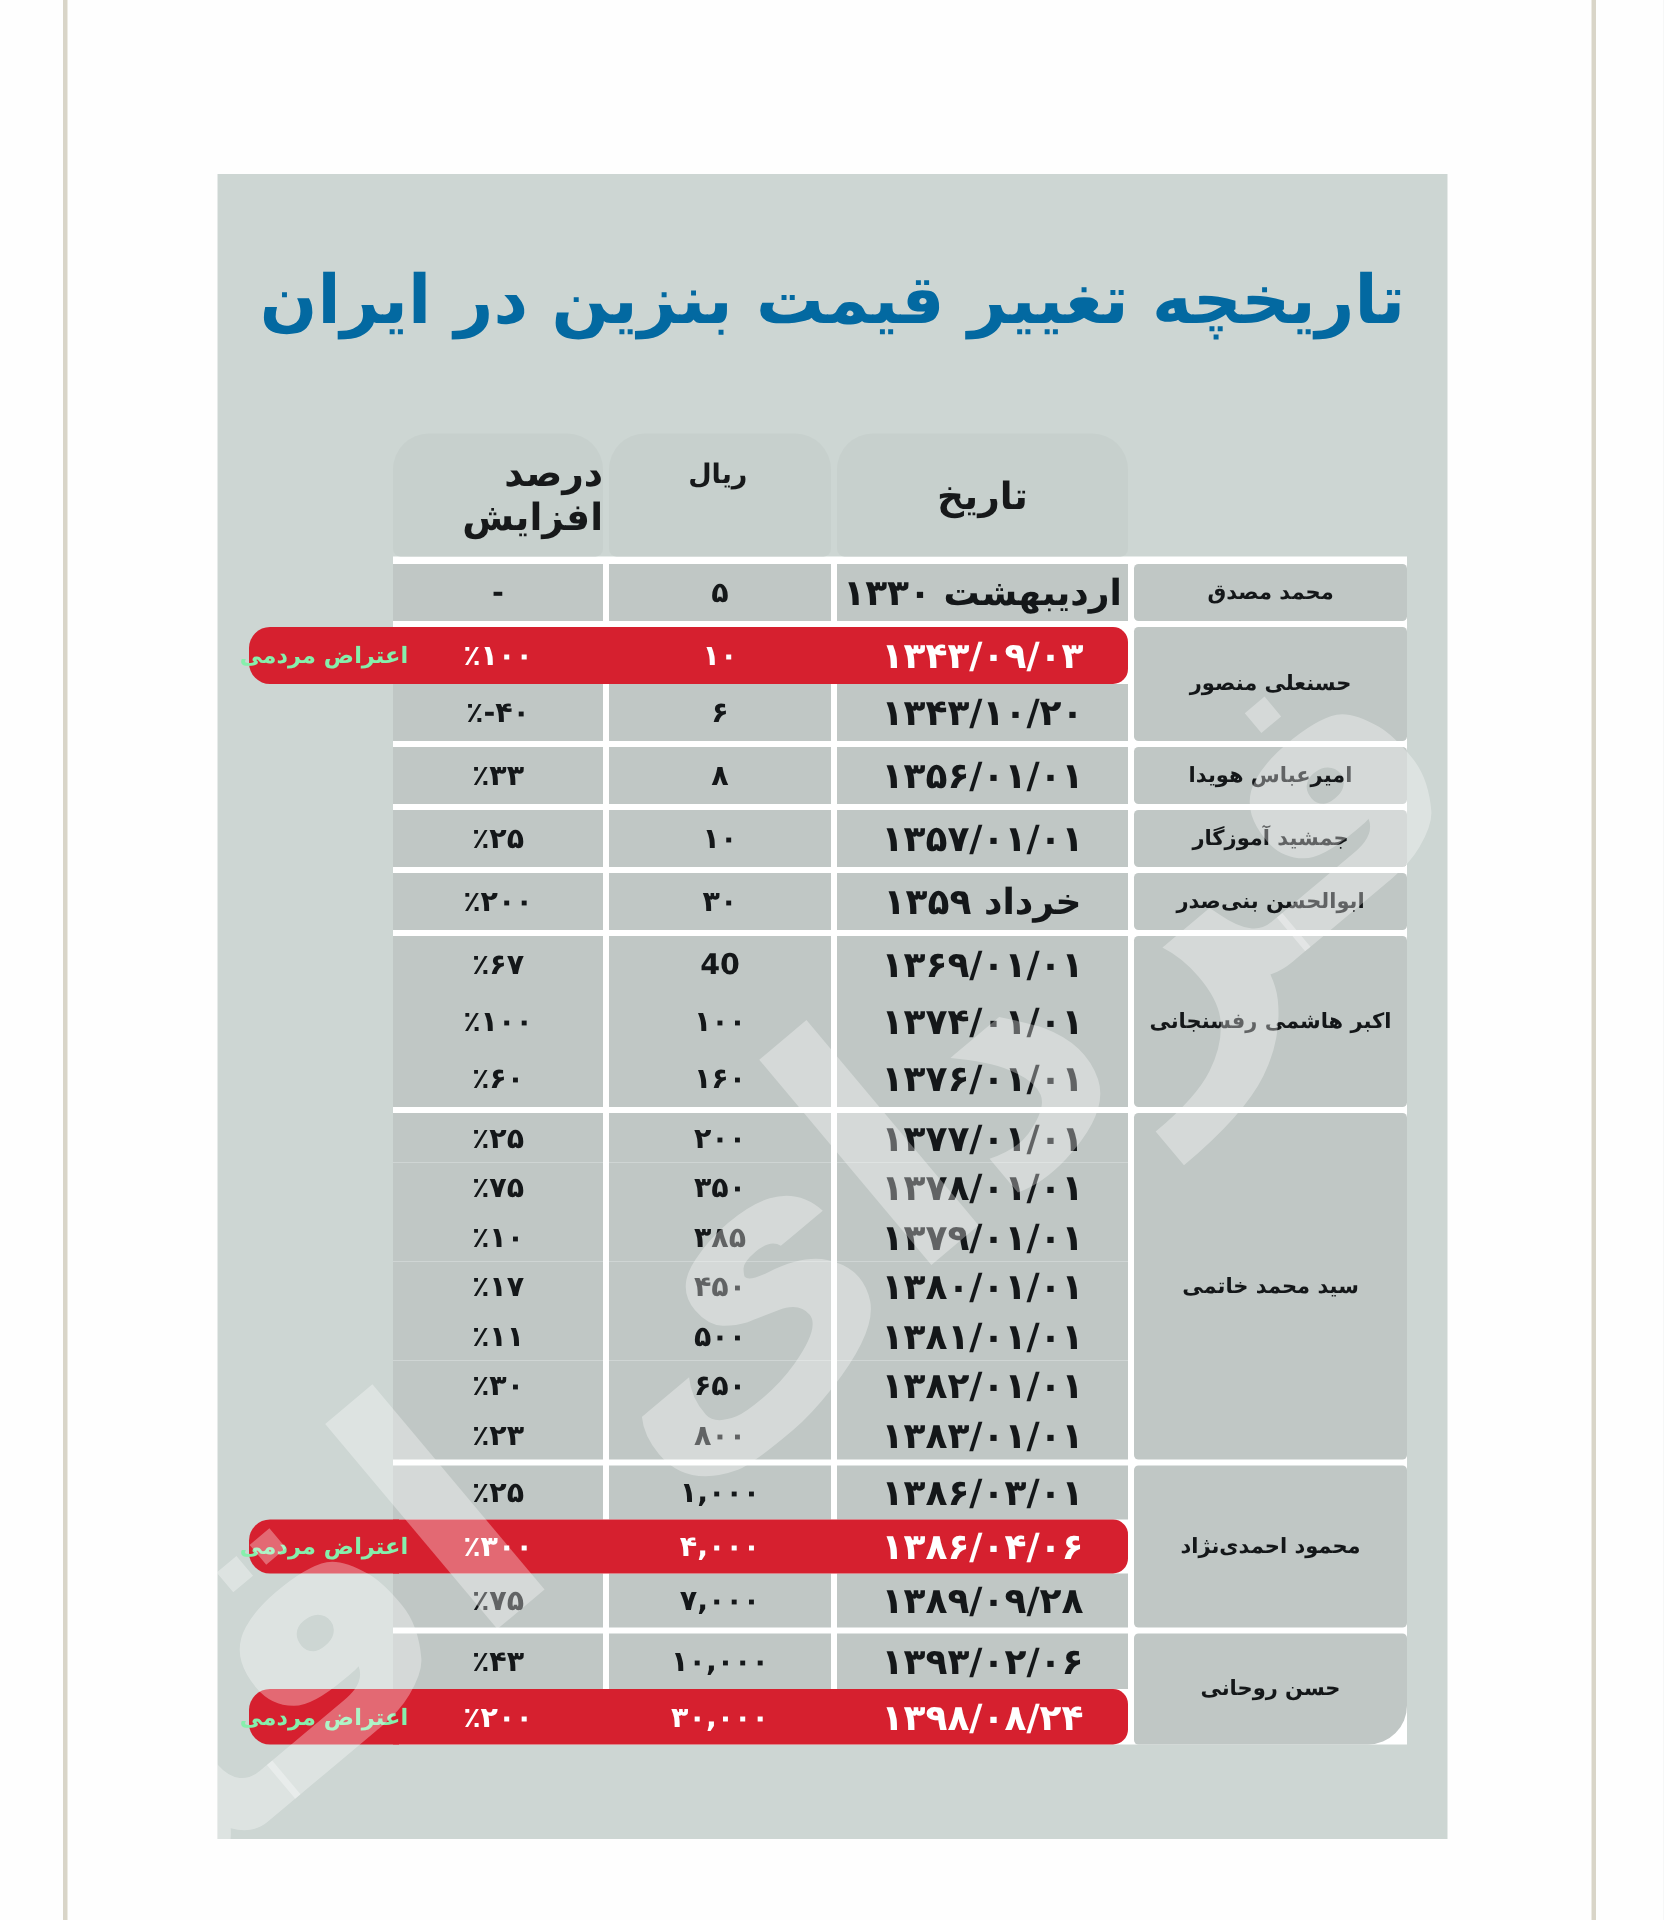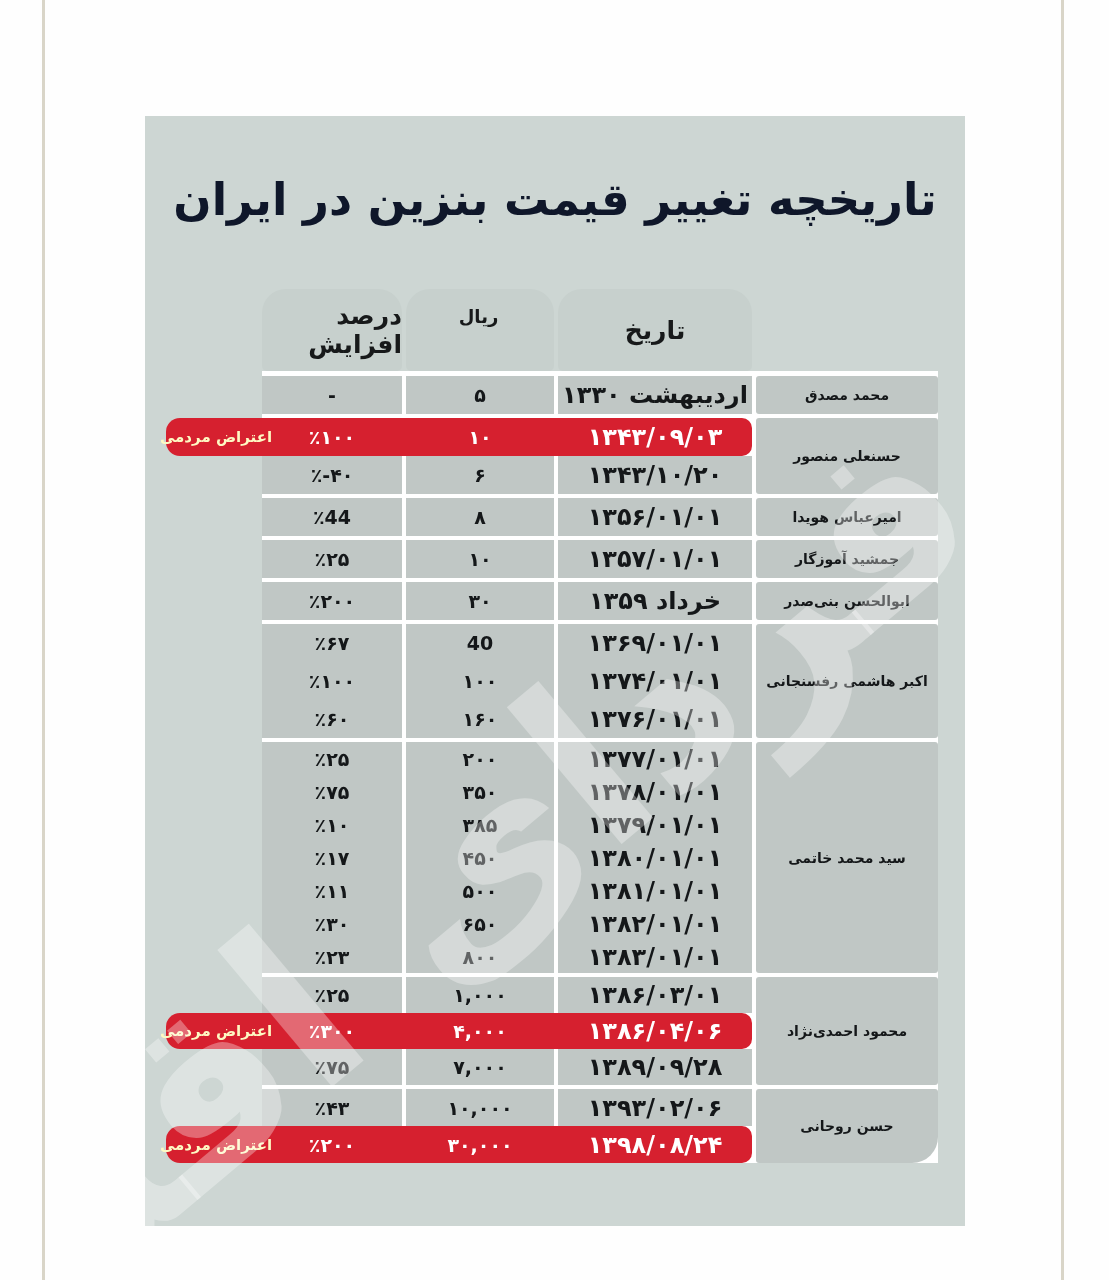--- a/index.html
+++ b/index.html
@@ -11,21 +11,21 @@
   .vline.left  { left:42px; }
   .vline.right { left:1061px; }
 
   .panel {
     position:absolute; left:145px; top:116px; width:820px; height:1110px;
     background:#cdd6d3; overflow:hidden;
   }
 
   .title {
     direction:rtl; text-align:center; padding-top:52px;
-    font-size:45px; font-weight:bold; color:#0f172a; line-height:1.4;
+    font-size:45px; font-weight:bold; color:#0369a1; line-height:1.4;
   }
 
   .table-wrap { direction:rtl; width:676px; margin:58px 27px 0 auto; position:relative; z-index:1; }
 
   .tabs { display:flex; gap:4px; padding-right:186px; height:82px; }
   .tab {
     background:#c7d0cd; border-radius:24px 24px 5px 5px;
     display:flex; align-items:center; justify-content:center;
     font-weight:bold; font-size:25px; color:#17191a;
   }
@@ -60,21 +60,21 @@
     background:var(--red,#d6202f); border-radius:0 10px 10px 0; z-index:2;
   }
   .red-row .cell { background:transparent; color:#ffffff; }
   .red-row .cell.date    { width:194px; }
   .red-row .cell.price   { width:148px; }
   .red-row .cell.percent { width:140px; }
   .badge {
     position:absolute; left:-96px; top:0; height:100%; width:100px;
     background:var(--red,#d6202f); border-radius:14px 0 0 14px;
     display:flex; align-items:center; justify-content:center;
-    color:#fef9c3; font-weight:bold; font-size:15px; white-space:nowrap;
+    color:#86efac; font-weight:bold; font-size:15px; white-space:nowrap;
   }
 
   .watermark {
     position:absolute; top:560px; left:-90px; width:1000px;
     text-align:center; direction:rtl; white-space:nowrap;
     font-size:235px; font-weight:bold; line-height:1;
     color:rgba(255,255,255,0.33);
     transform:rotate(-40deg); transform-origin:50% 50%;
     pointer-events:none; z-index:6;
   }
@@ -112,21 +112,21 @@
             <div class="red-row">
               <div class="badge" dir="rtl">اعتراض مردمی</div>
               <div class="cell date" dir="rtl">۱۳۴۳/۰۹/۰۳</div>
               <div class="cell price" dir="ltr">۱۰</div>
               <div class="cell percent" dir="ltr">٪۱۰۰</div>
             </div>
             <div class="row"><div class="cell date" dir="rtl">۱۳۴۳/۱۰/۲۰</div><div class="cell price" dir="ltr">۶</div><div class="cell percent" dir="ltr">٪-۴۰</div></div>
           </div>
           <div class="group" style="--rh: 38px;">
             <div class="name-cell" dir="rtl" style="grid-row: 1 / span 1;">امیرعباس هویدا</div>
-            <div class="row"><div class="cell date" dir="rtl">۱۳۵۶/۰۱/۰۱</div><div class="cell price" dir="ltr">۸</div><div class="cell percent" dir="ltr">٪44</div></div>
+            <div class="row"><div class="cell date" dir="rtl">۱۳۵۶/۰۱/۰۱</div><div class="cell price" dir="ltr">۸</div><div class="cell percent" dir="ltr">٪۳۳</div></div>
           </div>
           <div class="group" style="--rh: 38px;">
             <div class="name-cell" dir="rtl" style="grid-row: 1 / span 1;">جمشید آموزگار</div>
             <div class="row"><div class="cell date" dir="rtl">۱۳۵۷/۰۱/۰۱</div><div class="cell price" dir="ltr">۱۰</div><div class="cell percent" dir="ltr">٪۲۵</div></div>
           </div>
           <div class="group" style="--rh: 38px;">
             <div class="name-cell" dir="rtl" style="grid-row: 1 / span 1;">ابوالحسن بنی‌صدر</div>
             <div class="row"><div class="cell date" dir="rtl">خرداد ۱۳۵۹</div><div class="cell price" dir="ltr">۳۰</div><div class="cell percent" dir="ltr">٪۲۰۰</div></div>
           </div>
           <div class="group" style="--rh: 38px;">

